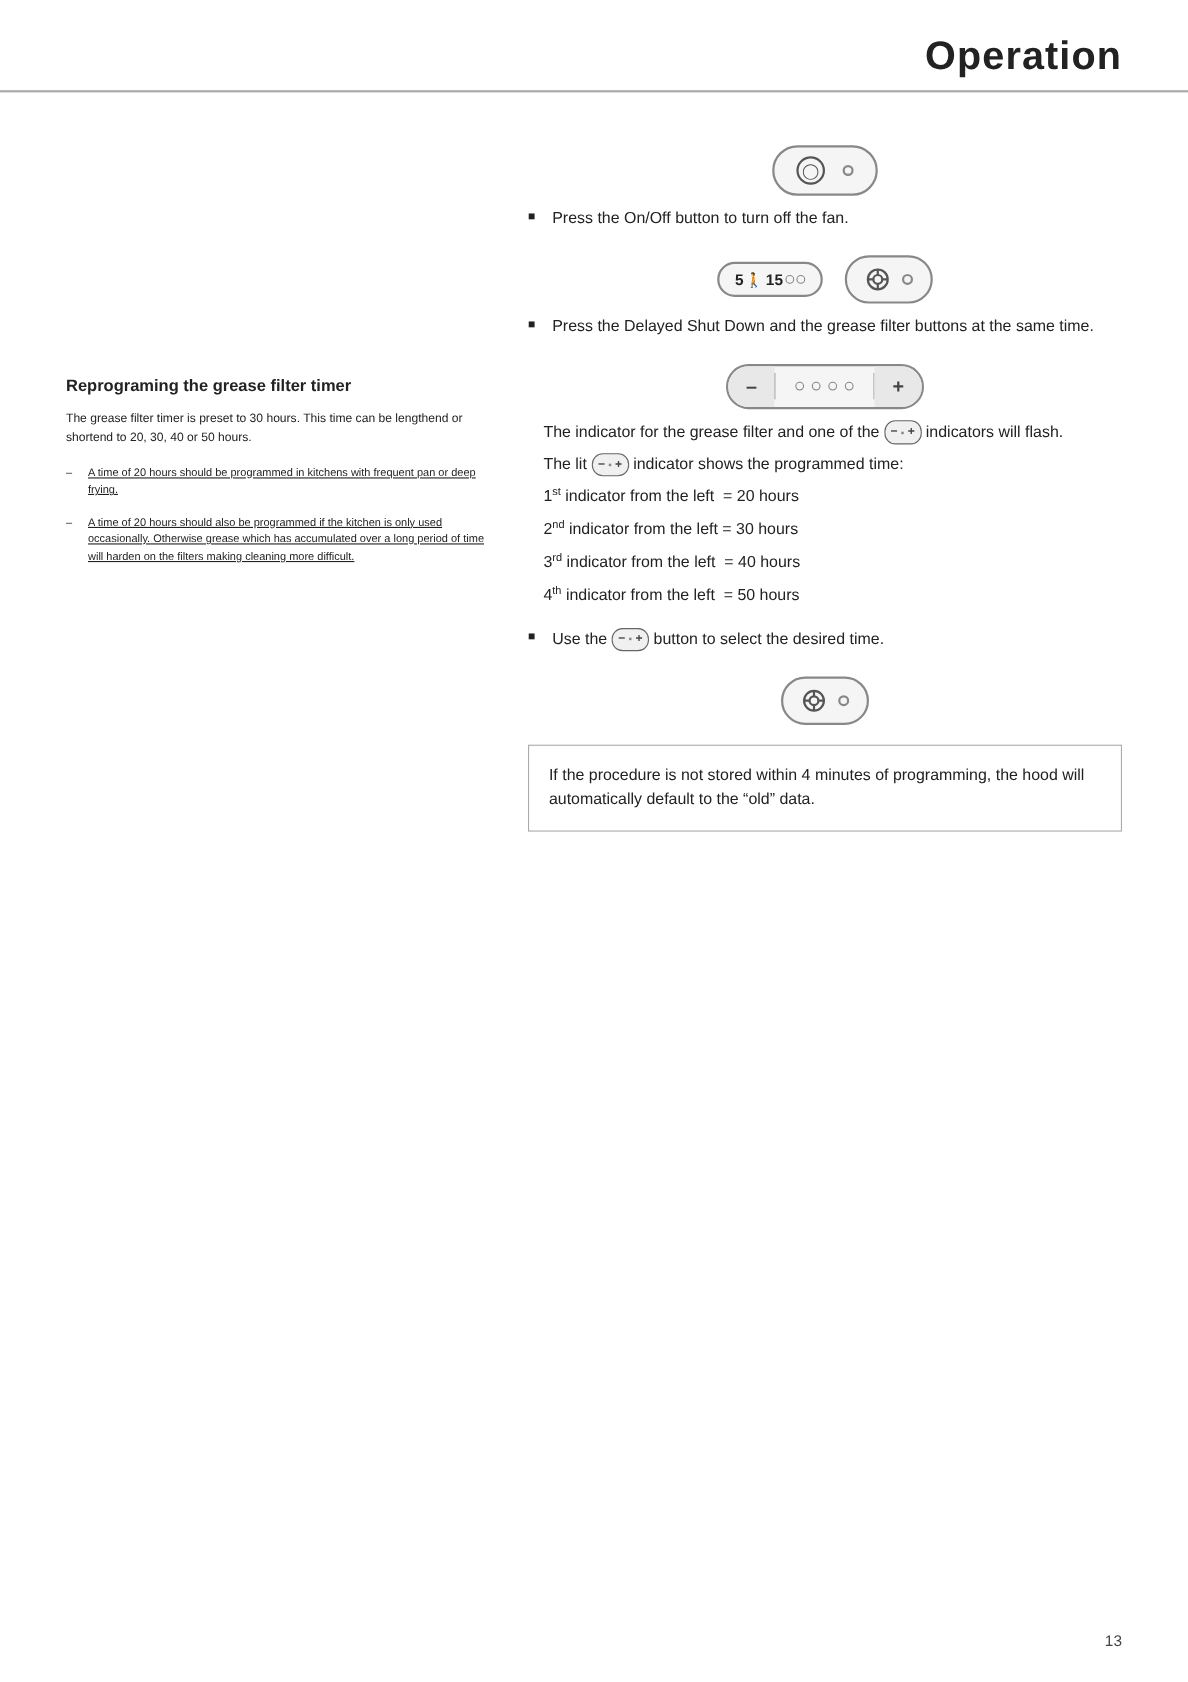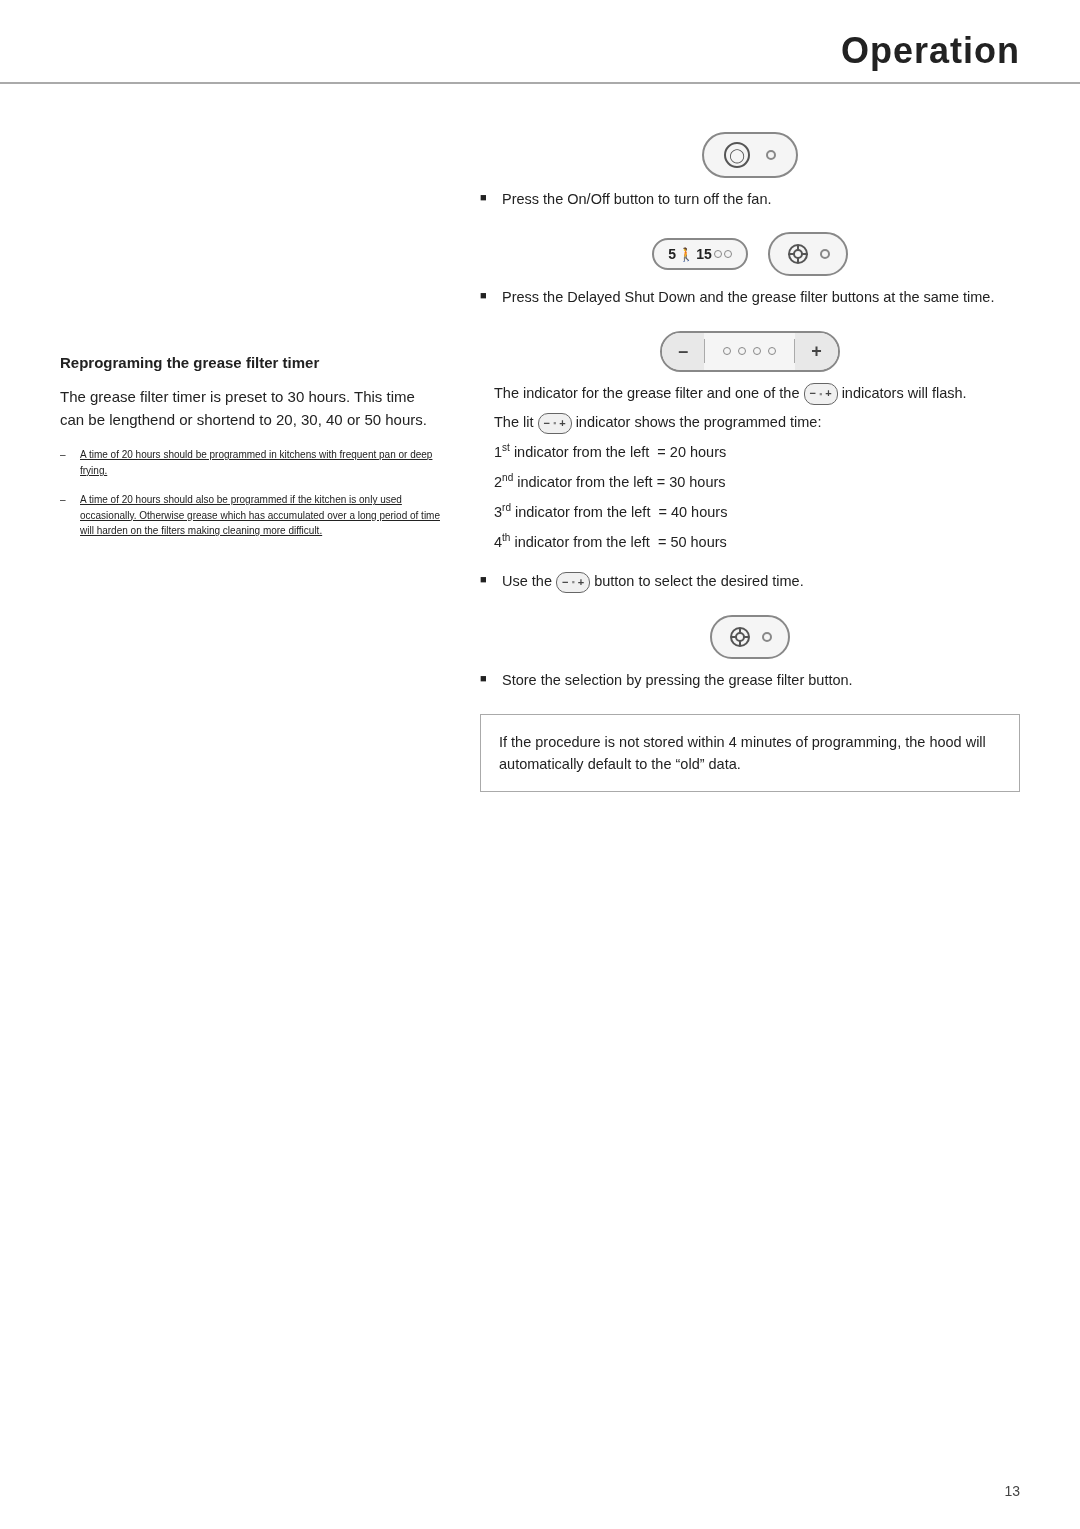--- a/index.html
+++ b/index.html
@@ -54,21 +54,21 @@
 
     
     .section-title {
       font-weight: bold;
       font-size: 15px;
       margin-bottom: 14px;
     }
 
     
     .body-text {
-      font-size: 15px;
+      font-size: 11px;
       line-height: 1.55;
       margin-bottom: 16px;
       color: #222;
     }
 
     
     .bullet-list {
       list-style: none;
       padding: 0;
       margin: 0 0 0 0;
@@ -394,23 +394,20 @@
             <circle cx="12" cy="12" r="4"></circle>
             <line x1="12" y1="3" x2="12" y2="8"></line>
             <line x1="12" y1="16" x2="12" y2="21"></line>
             <line x1="3" y1="12" x2="8" y2="12"></line>
             <line x1="16" y1="12" x2="21" y2="12"></line>
           </svg>
           <div class="btn-dot"></div>
         </div>
       </div>
 
-      <div class="step-item">
-        <p class="step-text">Store the selection by pressing the grease filter button.</p>
-      </div>
 
       <div class="info-box">
         <span>If the procedure is not stored within 4 minutes of programming, the hood will automatically default to the “old” data.</span>
       </div>
 
     </div>
   </div>
 
   <div class="page-number">13</div>
 

